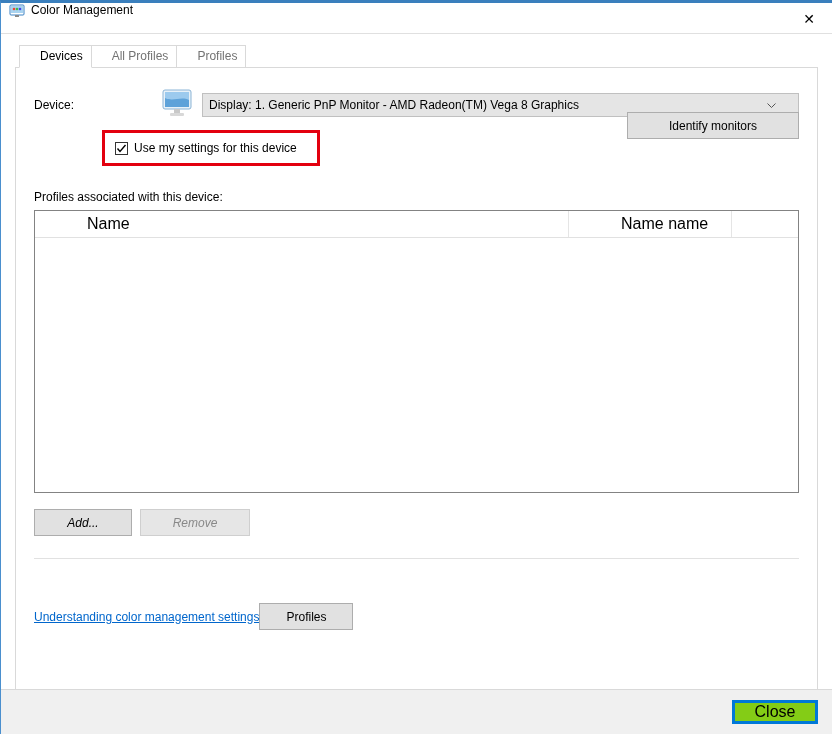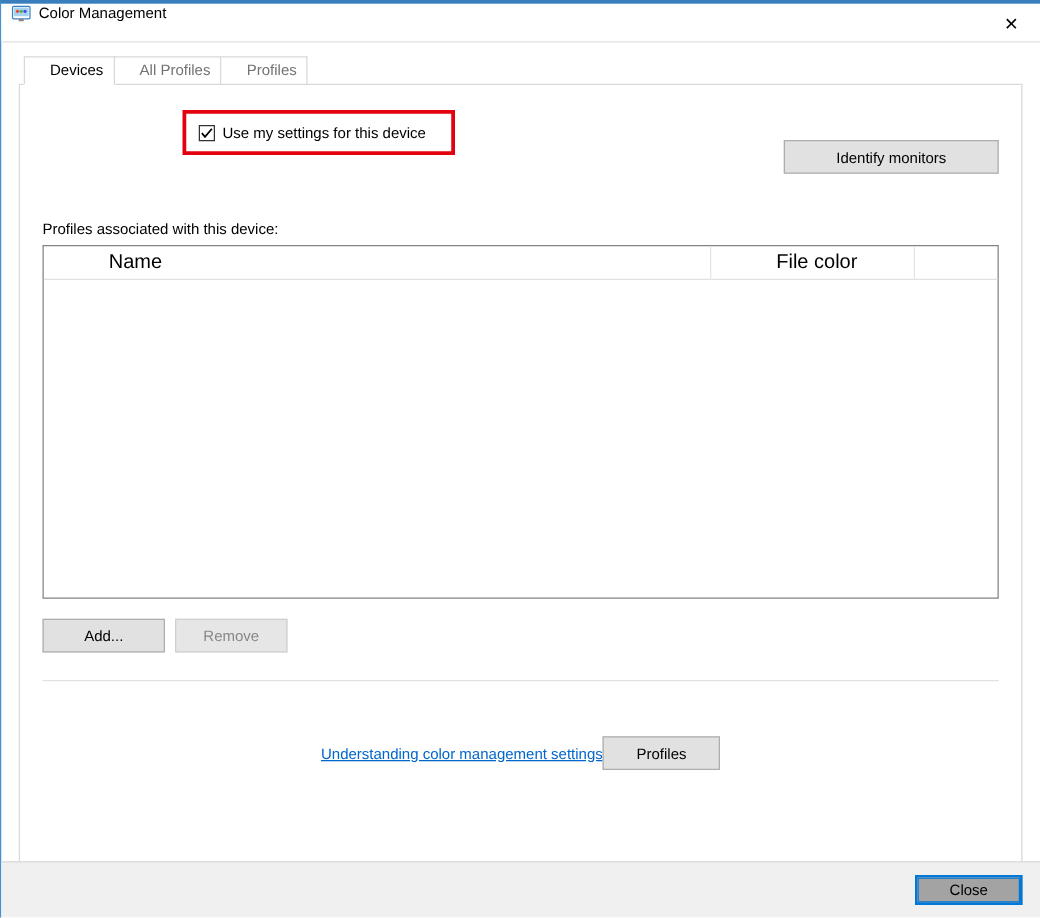--- a/index.html
+++ b/index.html
@@ -76,21 +76,21 @@
       position:relative;
       display:flex;
       align-items:center;
       justify-content:space-between;
       cursor:pointer;
       height:24px;
     }
     .chev { color:#555; }
     .row-checkbox {
       display:flex;
-      margin-left: 112px;
+      margin-left: 68px;
     }
     .highlight-box {
       border: 3px solid #e3000f;
       padding: 8px 20px 8px 10px;
       display:flex;
       align-items:center;
       gap:6px;
     }
     .checkbox {
       width:13px;height:13px;border:1px solid #333;background:#fff;
@@ -100,21 +100,21 @@
     }
     .checkbox-label {font-size:12px;}
     .identify-btn {
       position:absolute;
       right:18px; top:44px;
       width:172px;height:27px;
       background:#e1e1e1;border:1px solid #adadad;
       font-size:12px;cursor:pointer;
       display:flex;align-items:center;justify-content:center;
     }
-    .section-label {font-size:12px; margin-top:52px; margin-bottom:6px;}
+    .section-label {font-size:12px; margin-top:24px; margin-bottom:6px;}
     .listview {
       border:1px solid #838383;
       height:283px;
       width:100%;
     }
     .lv-header {
       display:flex;
       border-bottom:1px solid #e1e1e1;
     }
     .lv-col {
@@ -124,62 +124,63 @@
       color:#000;
       margin-left:44px;
     }
     .lv-name { width:490px;}
     .lv-filename { flex:1;}
     .lv-last { width:22px; border-right:none;}
     .button-row {
       display:flex;
       gap:8px;
       margin-top:16px;
+      font-style:italic;
     }
     .btn {
       height:27px;
       background:#e1e1e1;border:1px solid #adadad;
       font-size:12px;cursor:pointer;
       display:flex;align-items:center;justify-content:center;
     }
     .btn.disabled {
       color:#888;
       border:1px solid #cfcfcf;
       background:#e6e6e6;
       cursor:default;
     }
     .btn-add { width:98px;}
-    .btn-remove { width:90px;}
+    .btn-remove { width:110px;}
     .btn-default { width:172px; margin-left:auto;}
     .hr { border:none;border-top:1px solid #e1e1e1; margin:22px 0 16px 0;}
     .link {
       font-size:12px;color:#0066cc;text-decoration:underline;cursor:pointer;
     }
     .bottom-row {
       display:flex;
       align-items:center;
-      justify-content:center;
+      justify-content:flex-start;
       margin-top:44px;
     }
     .btn-profiles { width:94px;}
     .footer {
       position:absolute;
       bottom:0; left:0; right:0;
       height:45px;
       background:#f0f0f0;
       border-top:1px solid #d9d9d9;
       display:flex;
       align-items:center;
       justify-content:flex-end;
       padding-right:14px;
     }
     .btn-close {
       width:86px;height:24px;
-      background:#a3a3a3;border:2px solid #0078d7;
-      font-size:12px;cursor:pointer;
+      background:#84cc16;border:2px solid #0078d7;
+      font-size:16px;cursor:pointer;
       display:flex;align-items:center;justify-content:center;
       box-shadow: 0 0 0 1px #0078d7 inset;
     }
   </style>
 </head>
 <body>
 
 <div class="titlebar">
   <div class="title-icon">
     <svg width="16" height="16" viewBox="0 0 16 16">
@@ -198,40 +199,60 @@
 </div>
 
 <div class="content">
   <div class="tabs">
     <div class="tab active">Devices</div>
     <div class="tab inactive">All Profiles</div>
     <div class="tab inactive">Profiles</div>
   </div>
   <div class="panel">
 
+    <div class="row-device">
+      <div class="device-label">Device:</div>
+      <div class="monitor-icon">
+        <svg width="34" height="30" viewBox="0 0 34 30">
+          <rect x="2" y="2" width="28" height="19" rx="2" fill="#e8f1f8" stroke="#8bb4d6" stroke-width="1"></rect>
+          <rect x="4" y="4" width="24" height="15" fill="#5ea2d9"></rect>
+          <path d="M 4 4 L 28 4 L 28 12 C 20 8 12 14 4 10 Z" fill="#9ccaee"></path>
+          <rect x="13" y="21" width="6" height="4" fill="#c8c8c8"></rect>
+          <rect x="9" y="25" width="14" height="3" rx="1" fill="#d8d8d8"></rect>
+        </svg>
+      </div>
+      <div class="device-select">
+        <span>Display: 1. Generic PnP Monitor - AMD Radeon(TM) Vega 8 Graphics</span>
+        <span class="chev">
+          <svg width="9" height="6" viewBox="0 0 9 6">
+              <path d="M0.5 0.5 L4.5 4.5 L8.5 0.5" stroke="#555" stroke-width="1" fill="none"></path>
+            </svg>
+        </span>
+      </div>
+    </div>
 
     <div class="row-checkbox">
       <div class="highlight-box">
         <div class="checkbox">
           <svg width="11" height="11" viewBox="0 0 11 11">
               <path d="M1.5 5.5 L4 8.5 L9.5 2" stroke="#000" stroke-width="1.4" fill="none"></path>
             </svg>
         </div>
         <div class="checkbox-label">Use my settings for this device</div>
       </div>
     </div>
 
     <div class="btn identify-btn">Identify monitors</div>
 
     <div class="section-label">Profiles associated with this device:</div>
 
     <div class="listview">
       <div class="lv-header">
         <div class="lv-col lv-name">Name</div>
-        <div class="lv-col lv-filename">File color</div>
+        <div class="lv-col lv-filename">Name name</div>
         <div class="lv-col lv-last"></div>
       </div>
     </div>
 
     <div class="button-row">
       <div class="btn btn-add">Add...</div>
       <div class="btn btn-remove disabled">Remove</div>
     </div>
 
     <hr class="hr">

